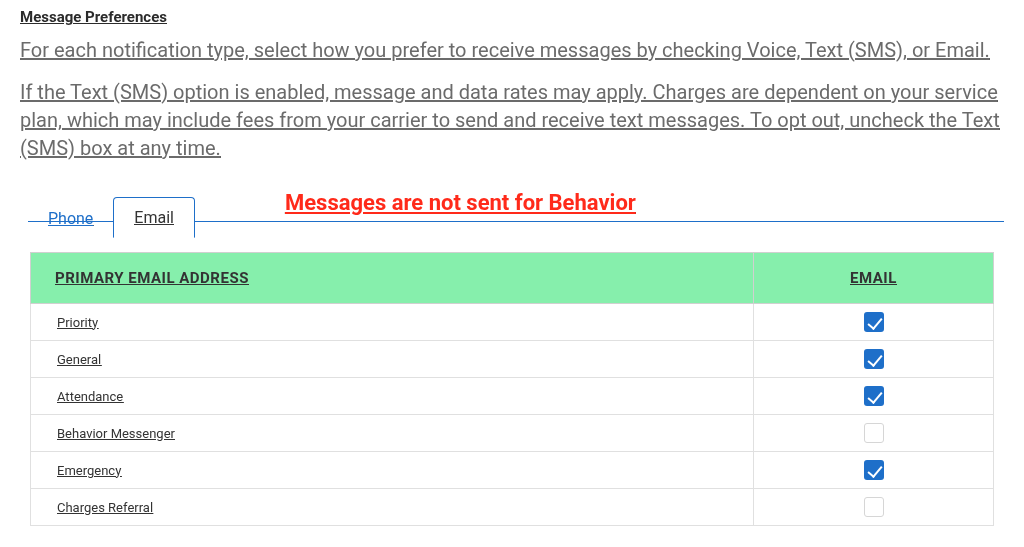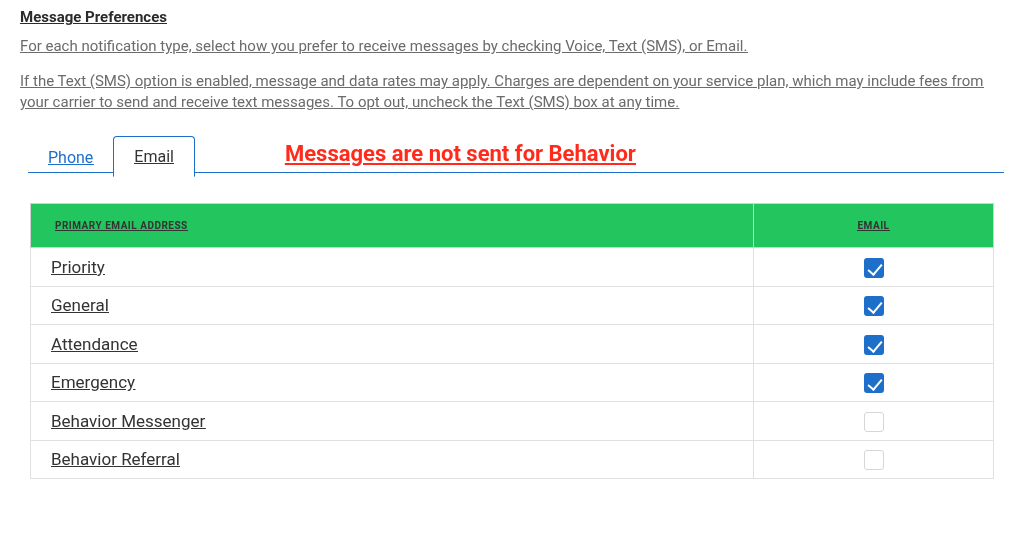--- a/index.html
+++ b/index.html
@@ -15,42 +15,42 @@
       width: 1024px;
       padding: 8px 20px;
     }
     .heading {
       font-size: 15px;
       font-weight: 700;
       color: #2b2b2b;
       margin-bottom: 10px;
     }
     .desc {
-      font-size: 15px;
+      font-size: 20px;
       color: #6b6b6b;
       line-height: 1.4;
       margin-bottom: 14px;
     }
     .tabs-row {
       position: relative;
       border-bottom: 1px solid #1e6fc9;
       margin-top: 18px;
       margin-left: 8px;
       display: flex;
       align-items: flex-end;
     }
     .tab {
       font-size: 16px;
       padding: 10px 20px 10px 20px;
       cursor: pointer;
       position: relative;
       color: #1e6fc9;
       background: transparent;
       border: none;
-      top: 5px;
+      top: 17px;
     }
     .tab.active {
       color: #333;
       border: 1px solid #1e6fc9;
       border-bottom: 1px solid #fff;
       border-radius: 4px 4px 0 0;
       background: #fff;
     }
     .annotation {
       color: #ff2a1a;
@@ -62,38 +62,38 @@
     }
     .table-wrap {
       padding: 30px 10px 0 10px;
     }
     table {
       width: 100%;
       border-collapse: collapse;
       font-size: 16px;
     }
     thead th {
-      background: #22c55e;
+      background: #86efac;
       border: 1px solid #d0d0d0;
       text-align: left;
       padding: 16px 24px;
-      font-size: 10px;
+      font-size: 15px;
       font-weight: 700;
       letter-spacing: 0.5px;
       color: #333;
     }
     thead th.col-email {
       text-align: center;
       width: 240px;
     }
     tbody td {
       border: 1px solid #e0e0e0;
-      padding: 8px 20px;
+      padding: 8px 26px;
       color: #333;
-      font-size: 17px;
+      font-size: 13px;
     }
     tbody td.col-email {
       text-align: center;
       width: 240px;
     }
     .cb {
       display: inline-block;
       width: 20px;
       height: 20px;
       border-radius: 3px;
@@ -147,26 +147,26 @@
         </tr>
         <tr>
           <td>General</td>
           <td class="col-email"><span class="cb checked" role="checkbox" aria-checked="true"></span></td>
         </tr>
         <tr>
           <td>Attendance</td>
           <td class="col-email"><span class="cb checked" role="checkbox" aria-checked="true"></span></td>
         </tr>
         <tr>
+          <td>Behavior Messenger</td>
+          <td class="col-email"><span class="cb unchecked" role="checkbox" aria-checked="false"></span></td>
+        </tr>
+        <tr>
           <td>Emergency</td>
           <td class="col-email"><span class="cb checked" role="checkbox" aria-checked="true"></span></td>
         </tr>
         <tr>
-          <td>Behavior Messenger</td>
-          <td class="col-email"><span class="cb unchecked" role="checkbox" aria-checked="false"></span></td>
-        </tr>
-        <tr>
-          <td>Behavior Referral</td>
+          <td>Charges Referral</td>
           <td class="col-email"><span class="cb unchecked" role="checkbox" aria-checked="false"></span></td>
         </tr>
       </tbody>
   </table>
 </div>
 
 </body></html>

